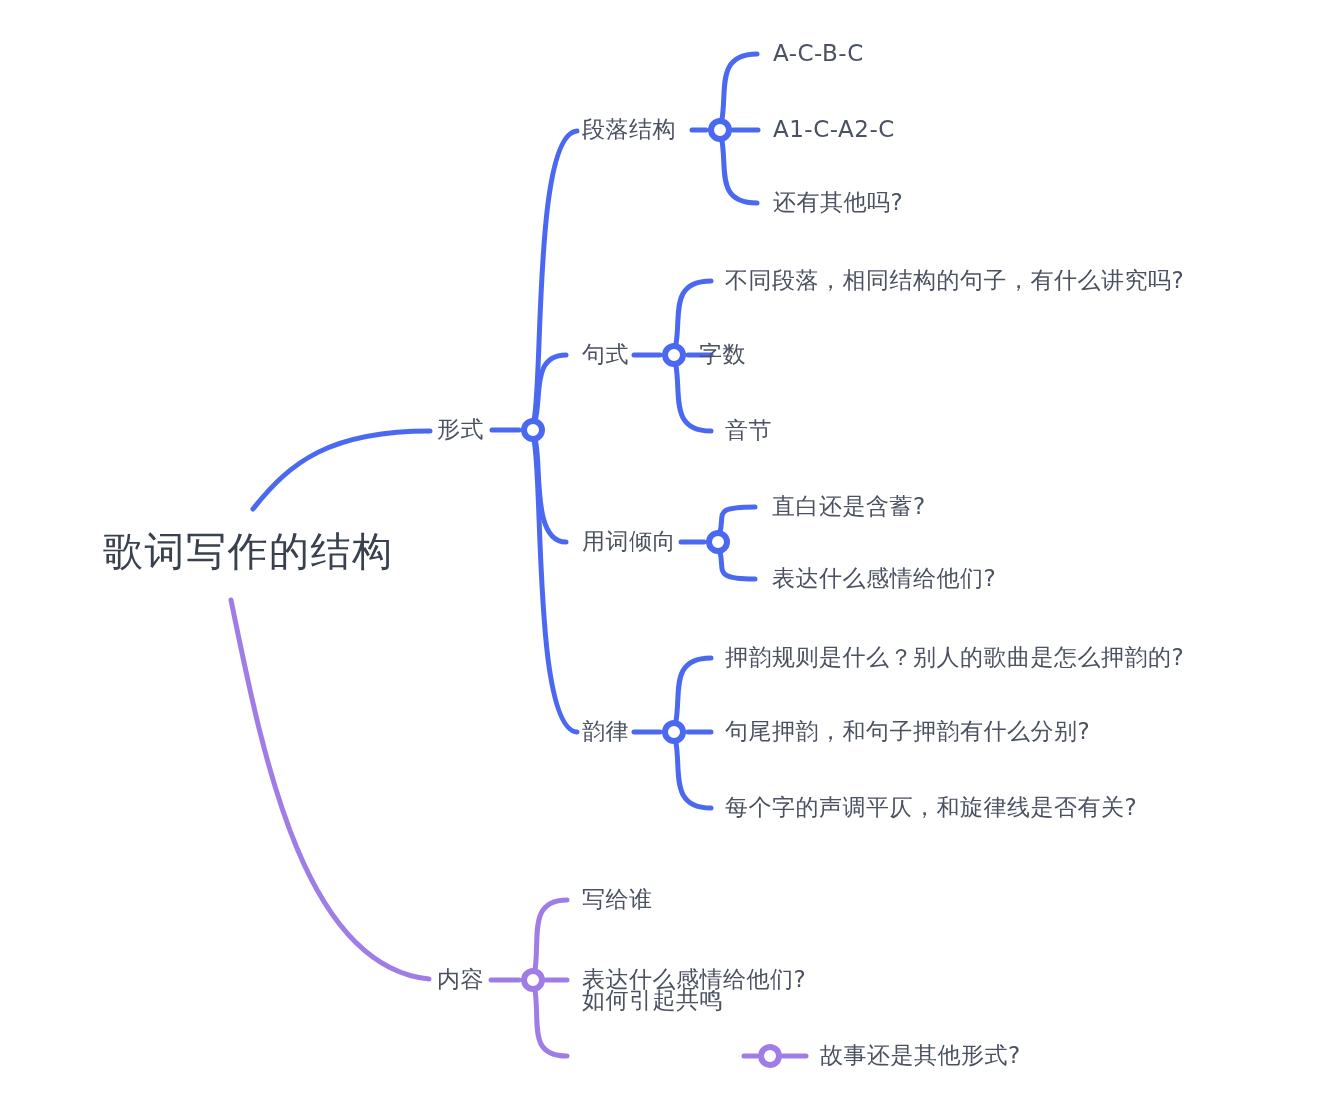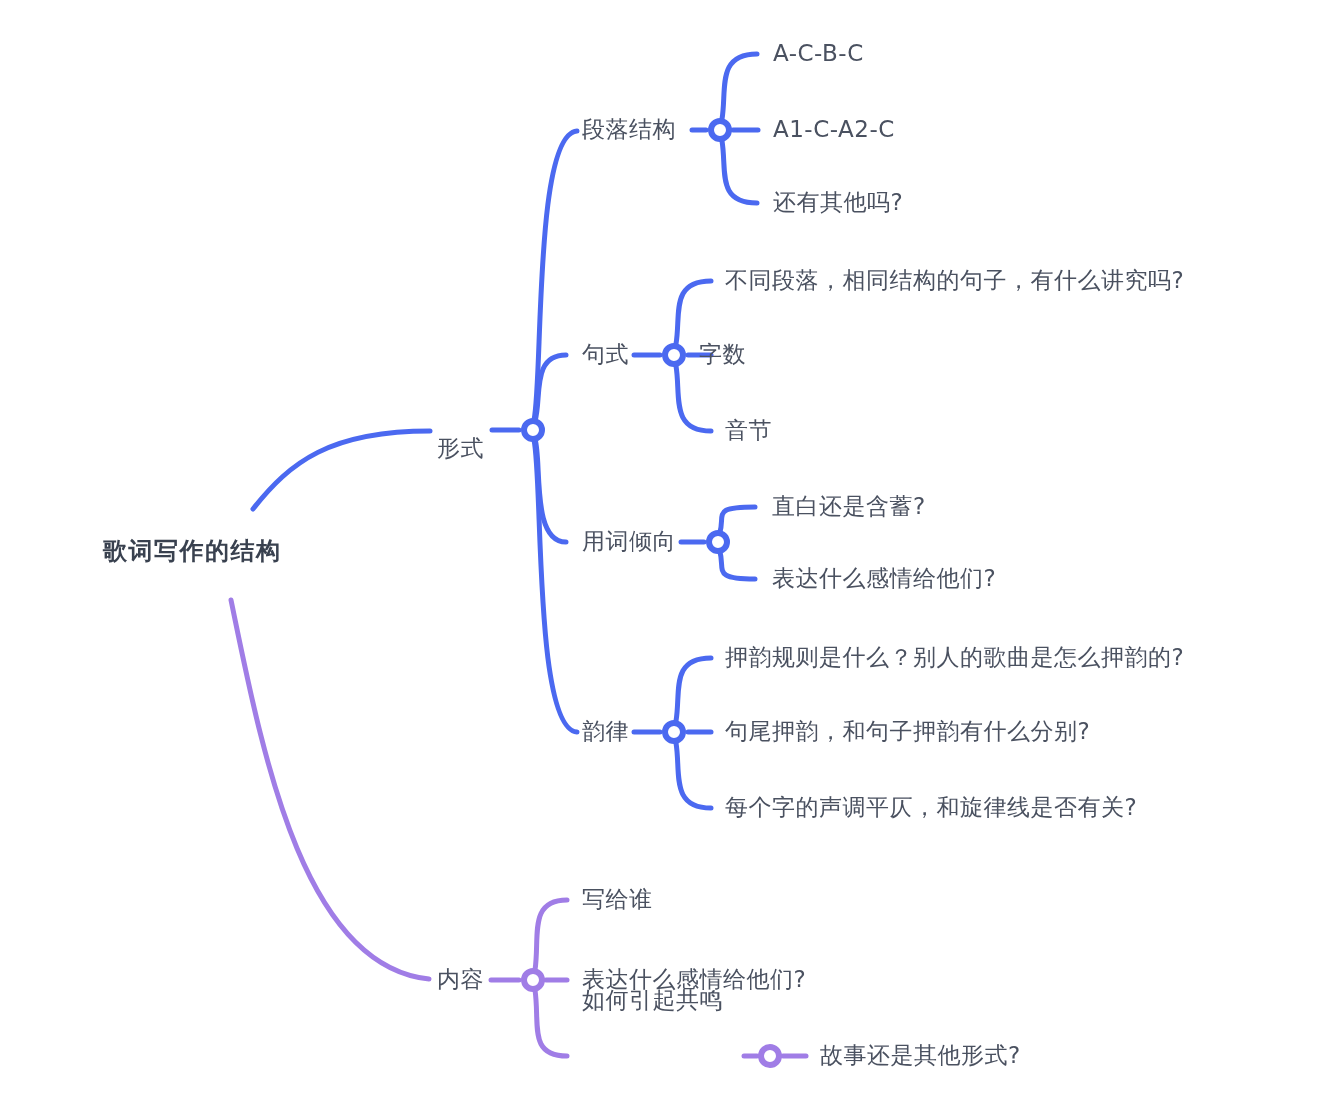--- a/index.html
+++ b/index.html
@@ -7,21 +7,21 @@
     position:relative;width:1322px;height:1112px;overflow:hidden;background:#ffffff;
     font-family:"DejaVu Sans","Liberation Sans",sans-serif;
   }
   .edges{position:absolute;left:0;top:0;width:1322px;height:1112px;}
   .label{
     position:absolute;white-space:nowrap;
     font-size:23px;line-height:30px;color:#4a5160;
     transform:translateY(-52%);letter-spacing:0.5px;
   }
   .root-label{
-    font-size:24px;font-weight:700;color:#39414f;letter-spacing:1.5px;
+    font-size:40px;font-weight:400;color:#39414f;letter-spacing:1.5px;
   }
   .edge{fill:none;stroke-width:5;stroke-linecap:round;}
   .handle{fill:#ffffff;stroke-width:6;cursor:pointer;}
 </style>
 </head>
 <body>
 
 <div class="canvas">
 
   <svg class="edges" viewBox="0 0 1322 1112" xmlns="http://www.w3.org/2000/svg">
@@ -64,21 +64,21 @@
     <circle class="handle" cx="720" cy="130" r="9" stroke="#4b69f0"></circle>
     <circle class="handle" cx="674" cy="355" r="9" stroke="#4b69f0"></circle>
     <circle class="handle" cx="718" cy="542" r="9" stroke="#4b69f0"></circle>
     <circle class="handle" cx="674" cy="732" r="9" stroke="#4b69f0"></circle>
     <circle class="handle" cx="533" cy="980" r="9" stroke="#a07de6"></circle>
     <circle class="handle" cx="770" cy="1056" r="9" stroke="#a07de6"></circle>
   </svg>
 
   <div class="label root-label" style="left:103px;top:552px;">歌词写作的结构</div>
 
-  <div class="label" style="left:437px;top:450px;font-family:Liberation Serif, serif;">形式</div>
+  <div class="label" style="left:437px;top:430px;">形式</div>
   <div class="label" style="left:437px;top:980px;">内容</div>
 
   <div class="label" style="left:582px;top:131px;font-family:Liberation Serif, serif;">段落结构</div>
   <div class="label" style="left:773px;top:54px;text-align:center;">A-C-B-C</div>
   <div class="label" style="left:773px;top:130px;">A1-C-A2-C</div>
   <div class="label" style="left:773px;top:203px;">还有其他吗?</div>
 
   <div class="label" style="left:582px;top:355px;">句式</div>
   <div class="label" style="left:725px;top:281px;">不同段落，相同结构的句子，有什么讲究吗?</div>
   <div class="label" style="left:699px;top:355px;">字数</div>

